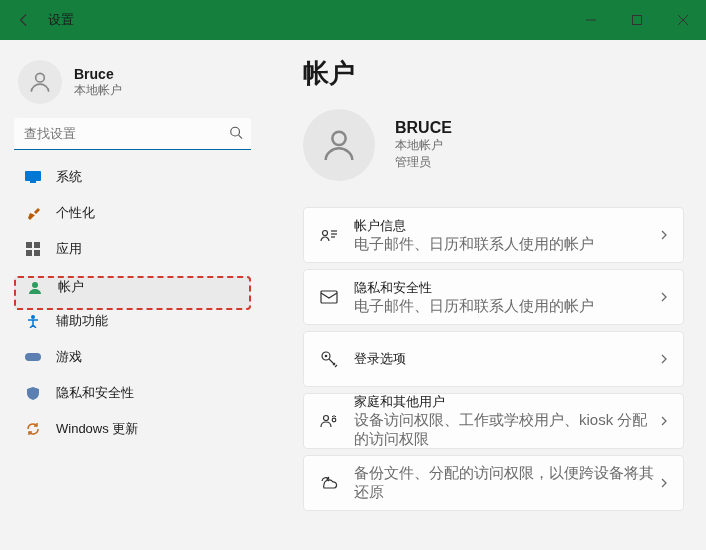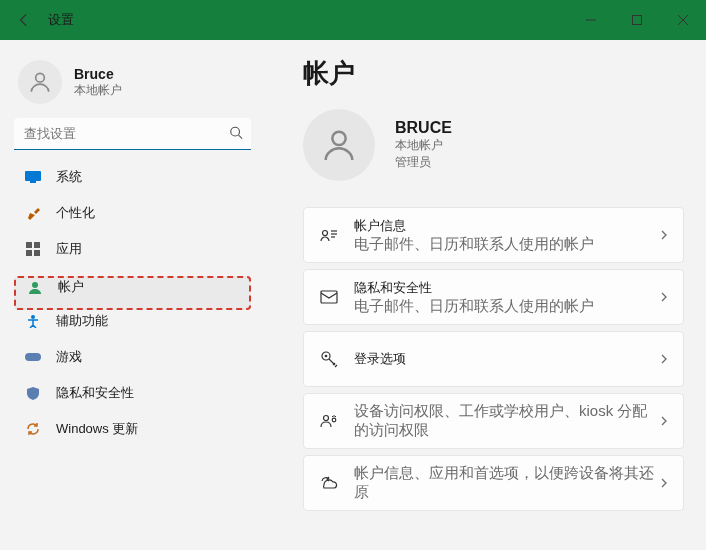--- a/index.html
+++ b/index.html
@@ -353,37 +353,38 @@
       <div class="card">
         <span class="cicon">
             <svg width="18" height="16" viewBox="0 0 18 16">
               <circle cx="6" cy="5" r="2.5" stroke="#333" stroke-width="1.2" fill="none"></circle>
               <path d="M1 14c0-3 2-5 5-5s5 2 5 5" stroke="#333" stroke-width="1.2" fill="none"></path>
               <circle cx="14" cy="7" r="1.8" stroke="#333" stroke-width="1.2" fill="none"></circle>
               <path d="M14 4v-2M12 3l1 1M16 3l-1 1" stroke="#333" stroke-width="1" fill="none"></path>
             </svg>
           </span>
         <div class="ctext">
+          <div class="ctitle">家庭和其他用户</div>
           <div class="cdesc">设备访问权限、工作或学校用户、kiosk 分配的访问权限</div>
         </div>
         <span class="chevron"><svg width="10" height="10" viewBox="0 0 10 10">
               <path d="M3 1l4 4-4 4" stroke="#6b6b6b" stroke-width="1.3" fill="none"></path>
             </svg></span>
       </div>
 
       <div class="card">
         <span class="cicon">
             <svg width="18" height="16" viewBox="0 0 18 16">
               <path d="M4 10a5 5 0 0 1 9-3 3 3 0 0 1 1 6H4a3 3 0 0 1 0-3" stroke="#333" stroke-width="1.2" fill="none"></path>
               <path d="M2 6a4 4 0 0 1 7-2" stroke="#333" stroke-width="1.2" fill="none"></path>
               <path d="M9 2l-2 2 2 2" stroke="#333" stroke-width="1.2" fill="none"></path>
             </svg>
           </span>
         <div class="ctext">
-          <div class="cdesc">帐户信息、应用和首选项，以便跨设备将其还原</div>
+          <div class="cdesc">备份文件、分配的访问权限，以便跨设备将其还原</div>
         </div>
         <span class="chevron"><svg width="10" height="10" viewBox="0 0 10 10">
               <path d="M3 1l4 4-4 4" stroke="#6b6b6b" stroke-width="1.3" fill="none"></path>
             </svg></span>
       </div>
     </div>
   </div>
 </div>
 
 </body></html>

